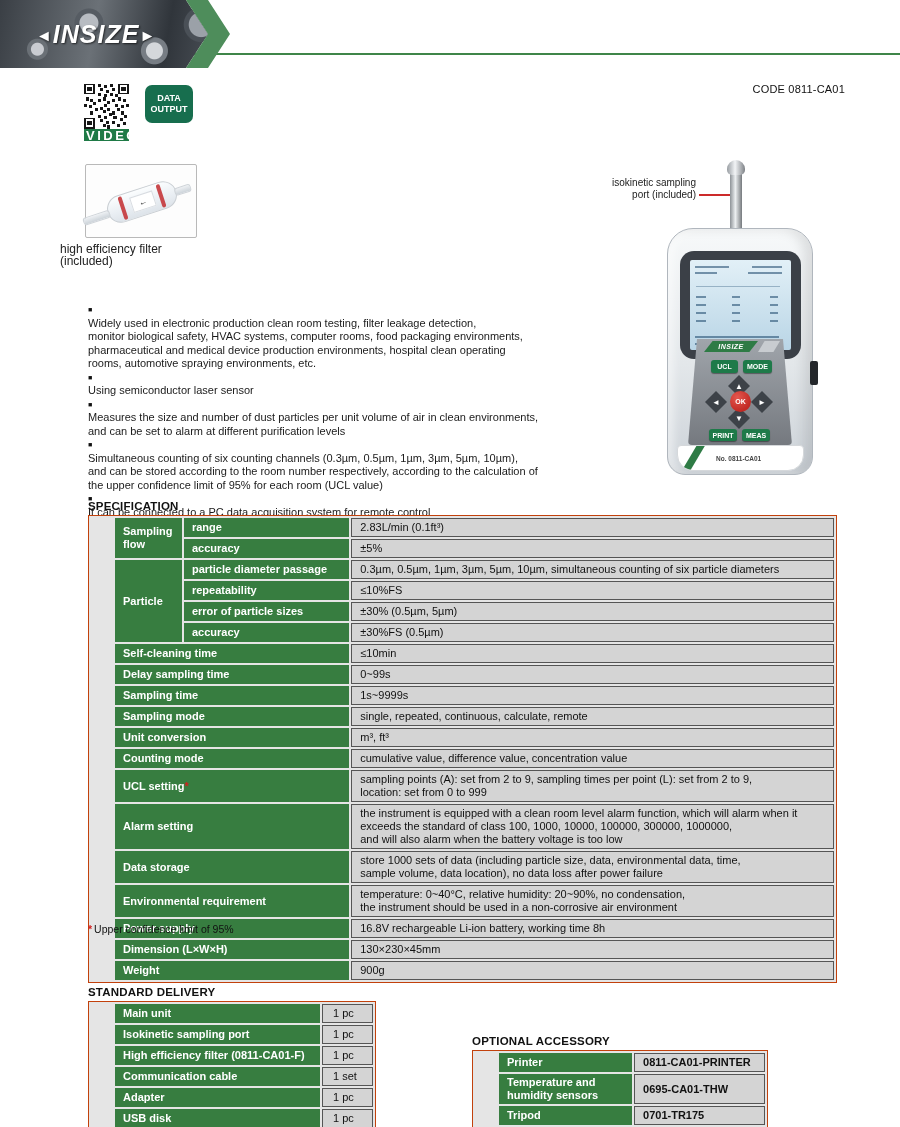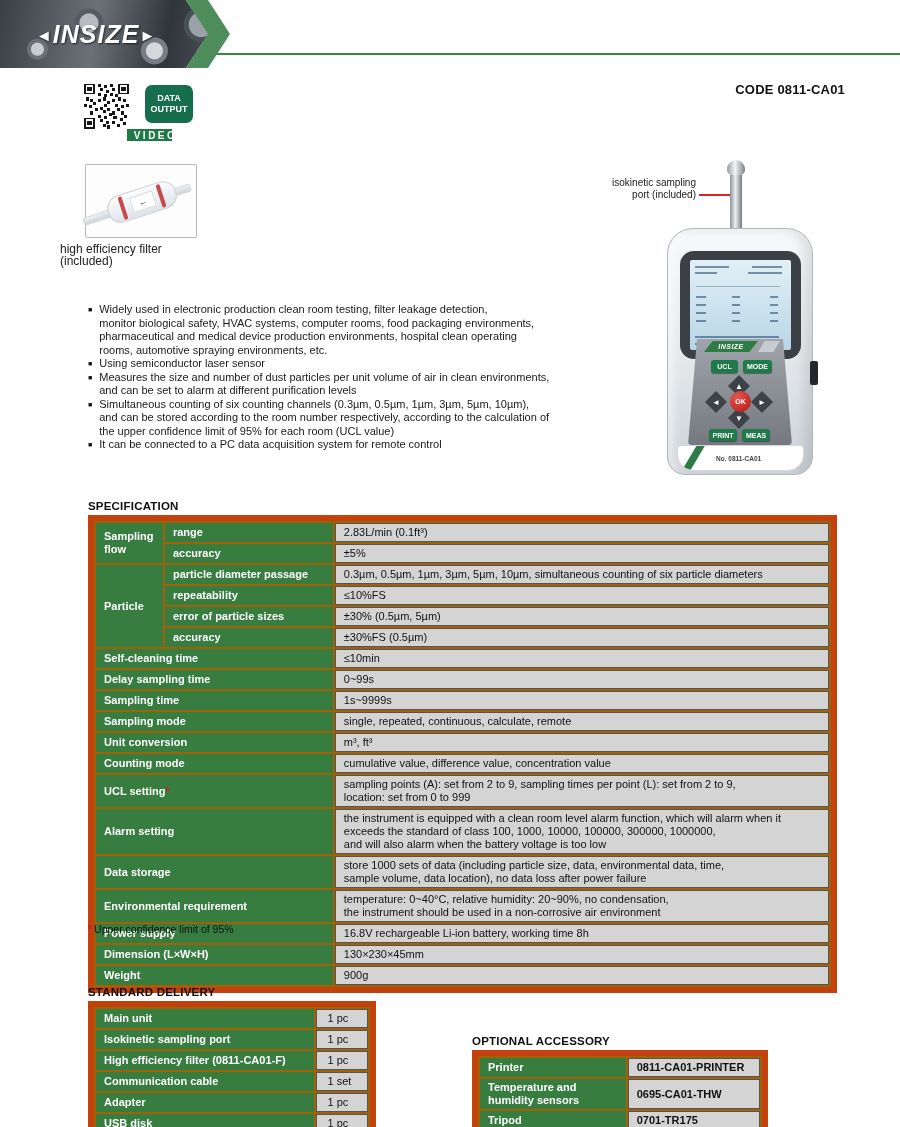--- a/index.html
+++ b/index.html
@@ -31,33 +31,33 @@
     font-size:25px; letter-spacing:1px; text-shadow:1px 1px 2px rgba(0,0,0,.65);
     white-space:nowrap;
   }
   .insize-logo .arr { font-size:16px; font-style:normal; vertical-align:2px; }
 
   
   .qr-box { position:absolute; left:84px; top:82px; width:45px; height:48px; }
   .qr-box svg { width:45px; height:48px; display:block; }
   .video-bar {
     position:absolute; left:84px; top:129px; width:45px; height:12px; background:#1f7a46;
-    color:#fff; font-size:10px; font-weight:bold; letter-spacing:2.5px;
-    display:flex; align-items:center; justify-content:center; padding-left:12px;margin-left:43px;
+    color:#fff; font-size:13px; font-weight:bold; letter-spacing:2.5px;
+    display:flex; align-items:center; justify-content:center; padding-left:12px;
   }
   .data-output-badge {
     position:absolute; left:145px; top:85px; width:48px; height:38px; background:#176e4e;
     border-radius:7px; color:#fff; font-weight:bold; font-size:9px; line-height:11px;
     display:flex; flex-direction:column; align-items:center; justify-content:center; text-align:center;
   }
 
   
   .title-block { position:absolute; right:55px; top:80px; text-align:right; color:#111; }
   .title-block .t1 { font-size:17px; font-weight:bold; line-height:19px; letter-spacing:.2px; }
-  .title-block .t2 { font-size:13px; font-weight:bold; line-height:19px; letter-spacing:.2px; }
+  .title-block .t2 { font-size:11px; font-weight:normal; line-height:19px; letter-spacing:.2px; }
 
   
   .filter-fig {
     position:absolute; left:85px; top:164px; width:112px; height:74px;
     border:1px solid #b9b9b9; background:#fdfdfd; border-radius:2px;
   }
   .caps {
     position:absolute; left:20px; top:23px; width:72px; height:28px; transform:rotate(-18deg);
     background:linear-gradient(180deg,#fbfdfe,#e9eef3 60%,#dde3e9);
     border:1px solid #c9ced3; border-radius:14px;
@@ -123,31 +123,31 @@
            color:#fff; font-size:7px; font-weight:bold; display:flex; align-items:center; justify-content:center; }
   .model-strip { position:absolute; left:9px; top:216px; width:127px; height:26px; background:#fff;
                  border:1px solid #d5d8db; border-radius:4px 4px 16px 16px; overflow:hidden; }
   .strip-stripe { position:absolute; left:3px; top:0; width:28px; height:26px; background:#2e7b45;
                   clip-path:polygon(0 100%,55% 0,85% 0,30% 100%); }
   .model-text { position:absolute; left:38px; top:0; font-size:6.5px; font-weight:bold; color:#444; line-height:26px; }
   .side-btn { position:absolute; right:-6px; top:132px; width:8px; height:24px; background:#24272b; border-radius:2px; }
 
   
   .features { position:absolute; left:88px; top:303px; width:565px; list-style:none; }
-  .features li { display:flex; align-items:flex-start; }
+  .features li { display:flex; align-items:flex-start;flex-direction:column; }
   .features .bullet { font-size:7px; line-height:13.5px; margin-right:7px; margin-top:0; color:#111; }
   .features .ftext { font-size:11px; line-height:13.5px; white-space:pre-line; color:#1a1a1a; }
 
   
   .sec-heading { position:absolute; font-size:11.5px; font-weight:bold; color:#111; letter-spacing:.2px; }
   .h-spec { left:88px; top:500px; }
   .h-del { left:88px; top:986px; }
   .h-opt { left:472px; top:1035px; }
 
-  table.dtab { border-collapse:separate; border-spacing:2px; background:#a16207; border:6px solid #c2410c; }
+  table.dtab { border-collapse:separate; border-spacing:2px; background:#e5e5e5; border:1px solid #c2410c;padding-left:24px; }
   table.dtab td { vertical-align:middle; }
   td.g { background:#377d40; color:#fff; font-weight:bold; font-size:11px; line-height:13px; padding:2px 8px; }
   td.val { background:#d4d4d4; color:#111; font-size:11px; line-height:13px; padding:2px 8px;
            border:1px solid #555; white-space:pre-line; }
   .red { color:#d21f1f; }
 
   .spec-table { position:absolute; left:88px; top:515px; width:749px; }
   .del-table { position:absolute; left:88px; top:1001px; width:288px; }
   .del-table td.val { white-space:nowrap; padding:2px 10px; }
   .opt-table { position:absolute; left:472px; top:1050px; width:296px; }

